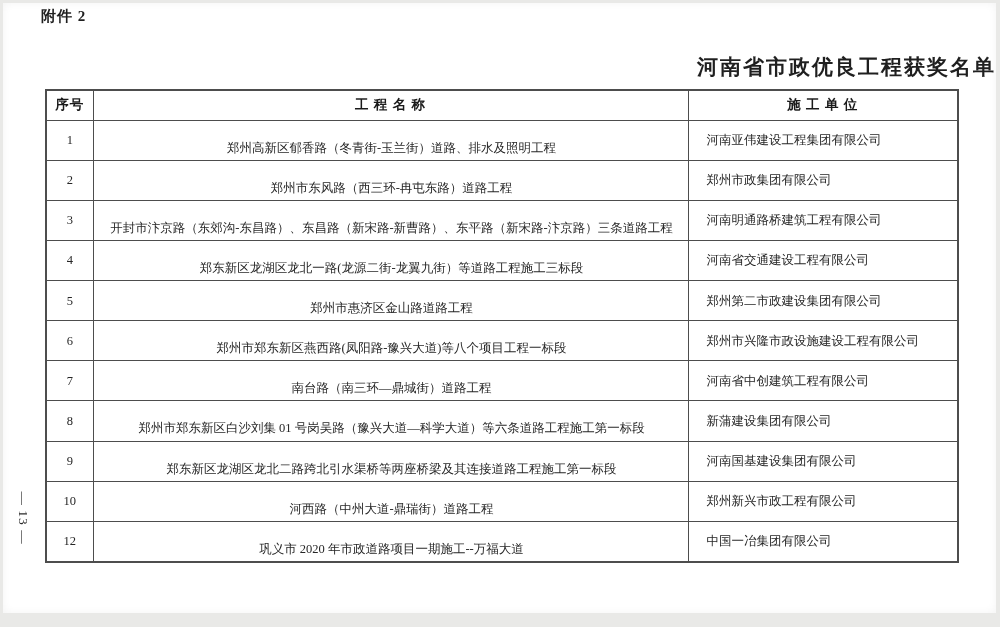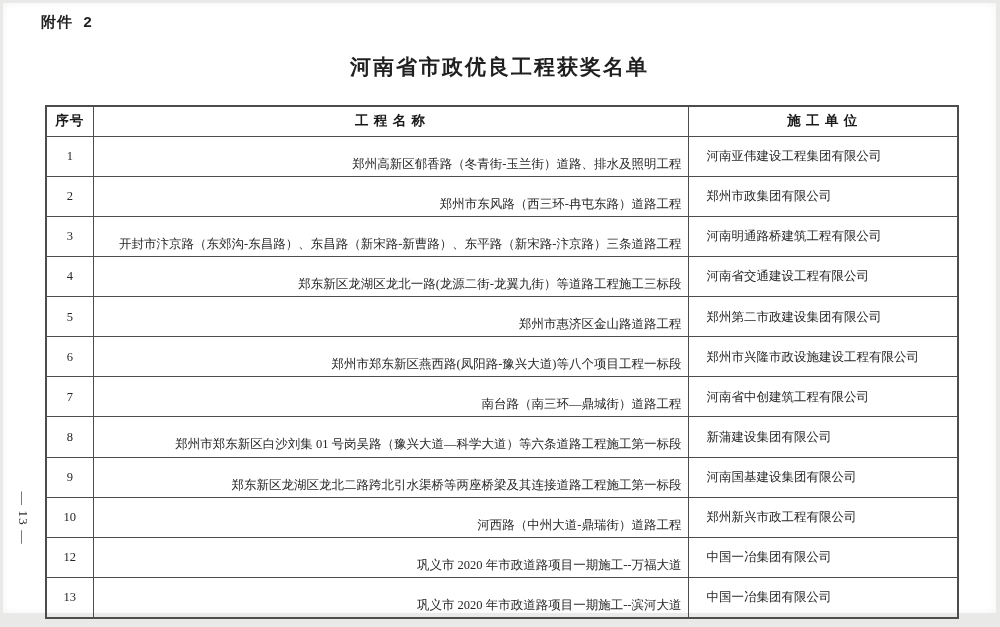--- a/index.html
+++ b/index.html
@@ -12,50 +12,50 @@
   }
   .page {
     position: absolute;
     left: 3px; top: 3px;
     width: 993px; height: 610px;
     background: #ffffff;
     box-shadow: inset 0 0 9px rgba(0,0,0,0.05);
   }
   .attachment {
     position: absolute;
-    left: 38px; top: 10px;
-    font-family: Liberation Mono, monospace;
+    left: 38px; top: 4px;
+    font-family: Liberation Serif, serif;
     font-weight: bold;
     font-size: 15px;
     letter-spacing: 1px;
   }
   .title {
     position: absolute;
     left: 0; top: 50px;
     width: 100%;
-    text-align: center;
+    text-align: right;
     font-family: "Liberation Sans", "DejaVu Sans", sans-serif;
     font-weight: bold;
     font-size: 21px;
     letter-spacing: 2px;
   }
   .side-page-number {
     position: absolute;
     left: -37px; top: 505px;
     width: 110px; height: 20px;
     text-align: center;
     font-size: 13.5px;
     color: #2a2a2a;
     transform: rotate(90deg);
     letter-spacing: 1px;
     white-space: nowrap;
   }
   table.awards {
     position: absolute;
-    left: 42px; top: 102px;
+    left: 42px; top: 86px;
     width: 912px;
     border-collapse: collapse;
     table-layout: fixed;
   }
   table.awards col.c-index { width: 47px; }
   table.awards col.c-project { width: 595px; }
   table.awards col.c-contractor { width: 270px; }
   table.awards th, table.awards td {
     border: 1px solid #4d4d4d;
     font-size: 12.5px;
@@ -67,21 +67,21 @@
   table.awards thead th {
     height: 30px;
     font-weight: bold;
     text-align: center;
     font-size: 13.5px;
     letter-spacing: 1px;
     color: #1a1a1a;
   }
   table.awards tbody tr { height: 30px; }
   td.col-index { text-align: center; font-size: 12.5px; }
-  td.col-project { padding: 18px 6px 3px 8px; text-align: right; }
+  td.col-project { padding: 18px 6px 3px 8px; text-align: center; }
   td.col-contractor { padding: 3px 4px 3px 18px; text-align: left; }
 </style>
 </head>
 <body>
 
 <div class="page">
   <div class="side-page-number">— 13 —</div>
 
   <div class="attachment">附件 2</div>
 
@@ -149,21 +149,16 @@
         <tr>
       <td class="col-index">10</td>
       <td class="col-project">河西路（中州大道-鼎瑞街）道路工程</td>
       <td class="col-contractor">郑州新兴市政工程有限公司</td>
     </tr>
         <tr>
       <td class="col-index">12</td>
       <td class="col-project">巩义市 2020 年市政道路项目一期施工--万福大道</td>
       <td class="col-contractor">中国一冶集团有限公司</td>
     </tr>
-        <tr>
-      <td class="col-index">13</td>
-      <td class="col-project">巩义市 2020 年市政道路项目一期施工--滨河大道</td>
-      <td class="col-contractor">中国一冶集团有限公司</td>
-    </tr>
       </tbody>
   </table>
 
 </div>
 
 </body></html>

